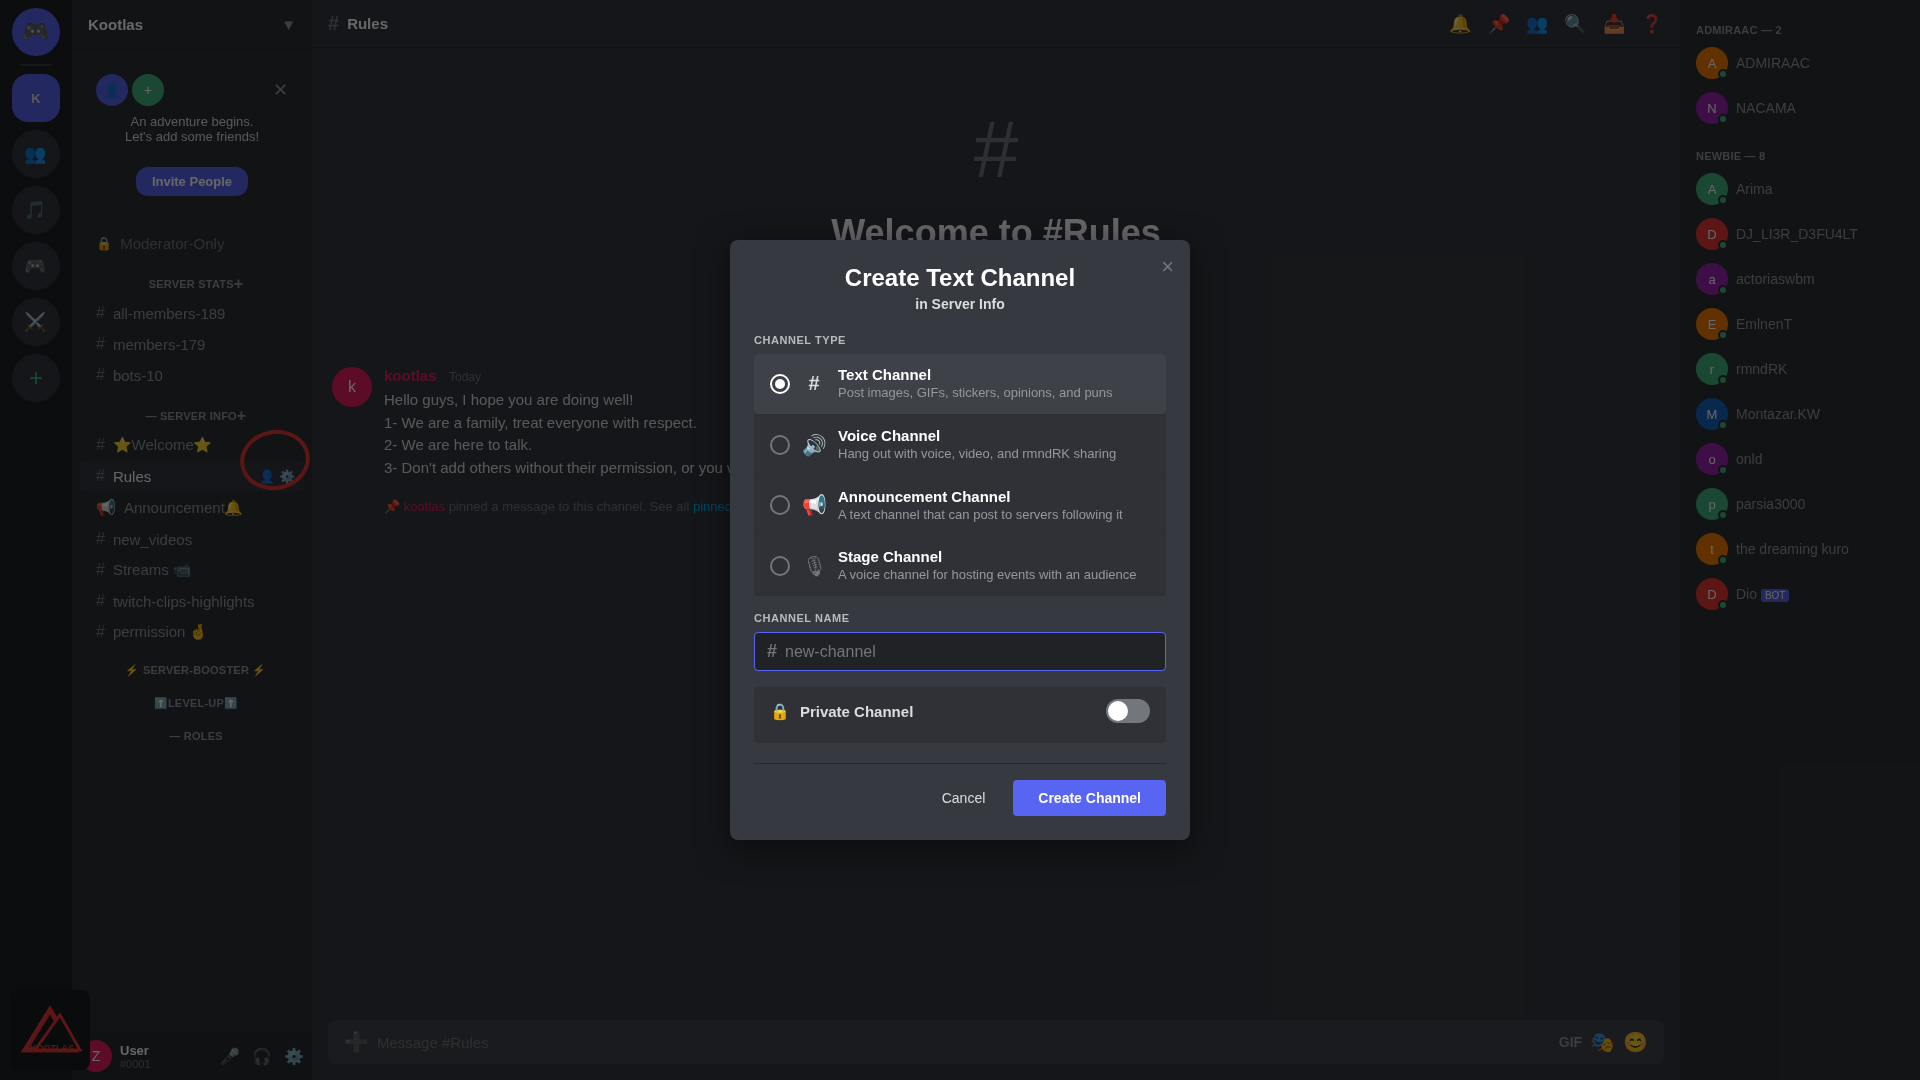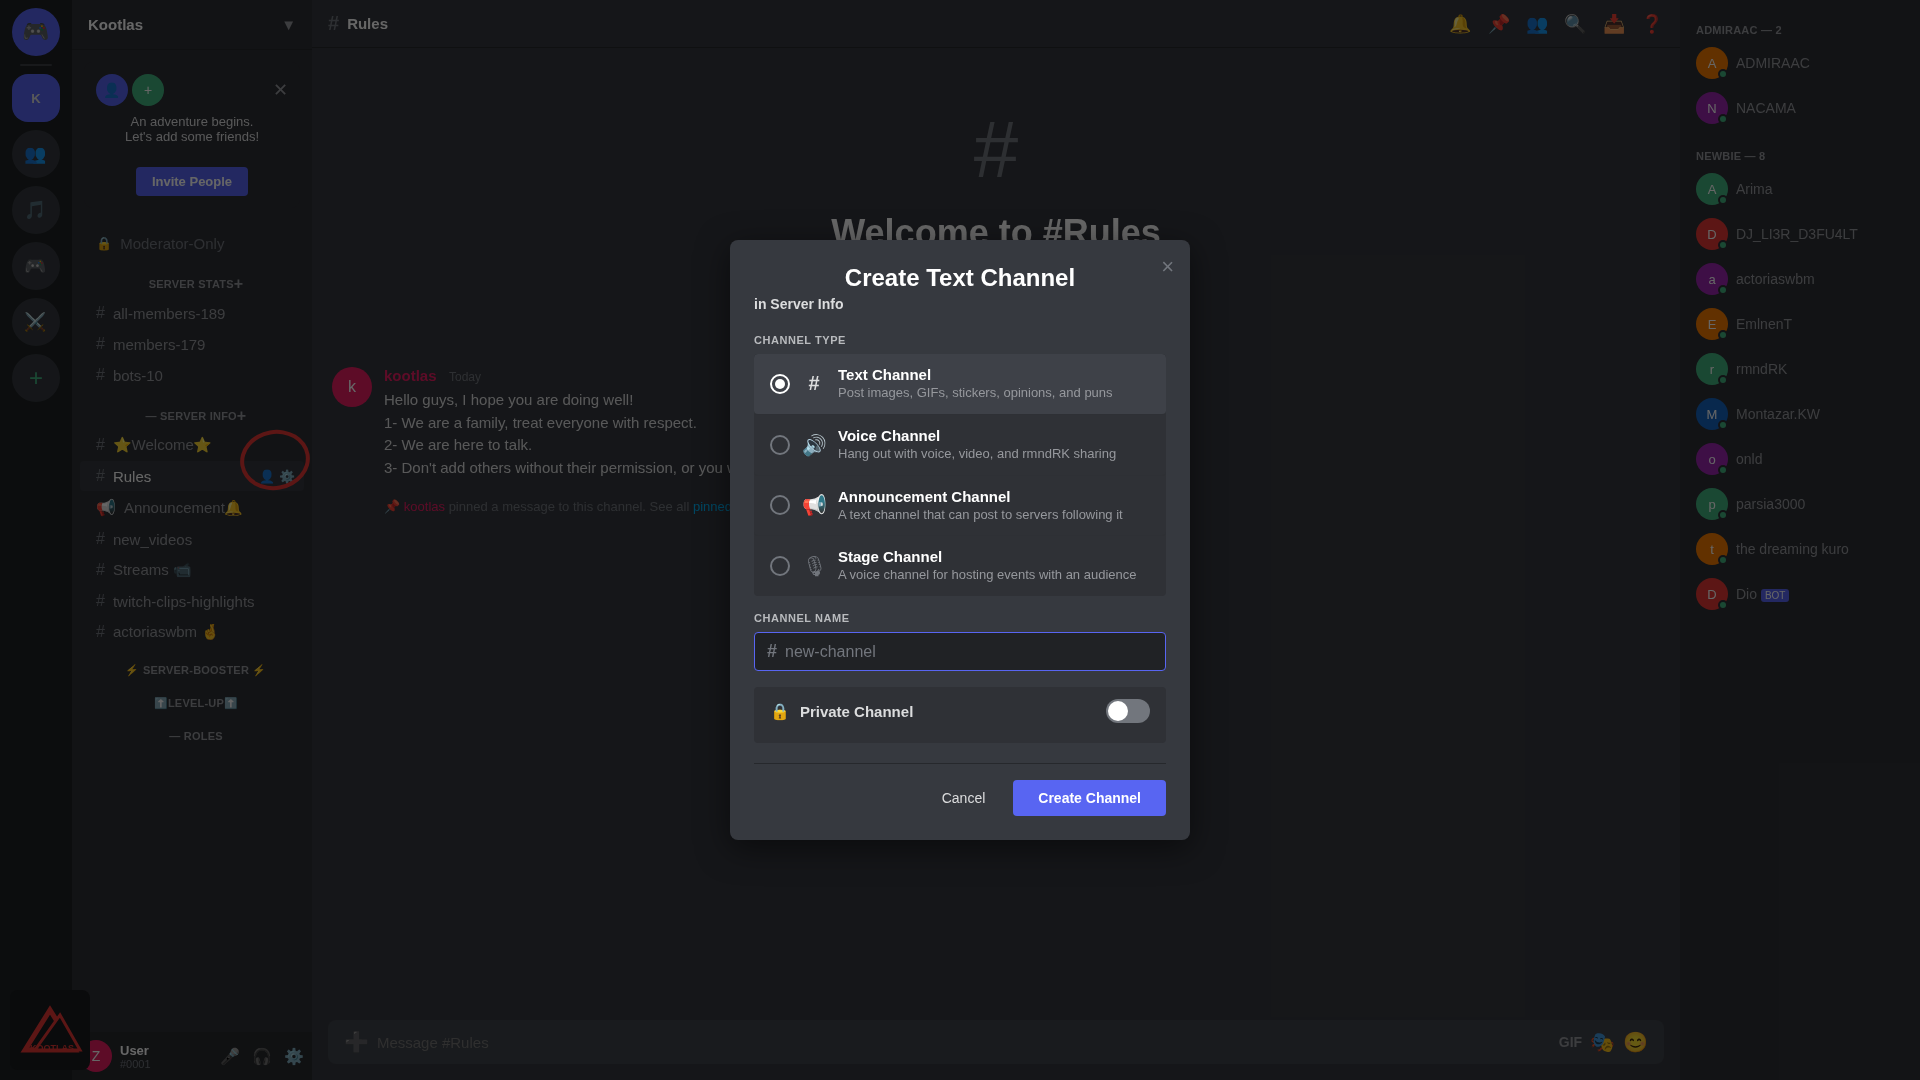--- a/index.html
+++ b/index.html
@@ -237,20 +237,21 @@
     }
 
     .modal-title {
       text-align: center;
       font-size: 24px;
       font-weight: 700;
       color: #fff;
       margin-bottom: 4px;
     }
     .modal-subtitle {
+      text-align: center;
       font-size: 14px;
       color: #96989d;
       margin-bottom: 22px;
     }
     .modal-subtitle span {
       font-weight: 700;
       color: #dcddde;
     }
 
     .section-label {
@@ -505,21 +506,21 @@
 
     <div style="margin:12px;background:#2e3035;border-radius:8px;padding:12px;text-align:center;">
       <div style="display:flex;align-items:center;justify-content:space-between;margin-bottom:8px;">
         <div style="display:flex;gap:4px;">
           <div style="width:32px;height:32px;border-radius:50%;background:#5865f2;display:flex;align-items:center;justify-content:center;font-size:14px;color:#fff;">👤</div>
           <div style="width:32px;height:32px;border-radius:50%;background:#43b581;display:flex;align-items:center;justify-content:center;font-size:14px;color:#fff;">+</div>
         </div>
         <span style="font-size:18px;color:#96989d;cursor:pointer;">✕</span>
       </div>
       <div style="font-size:13px;color:#dcddde;margin-bottom:8px;">An adventure begins.<br>Let's add some friends!</div>
-      <button class="invite-btn" style="background:#5865f2;color:#fff;border:none;border-radius:4px;padding:7px 16px;font-size:13px;font-weight:600;cursor:pointer;margin-top:15px;">Invite People</button>
+      <button class="invite-btn" style="background:#5865f2;color:#fff;border:none;border-radius:12px;padding:7px 16px;font-size:13px;font-weight:600;cursor:pointer;margin-top:15px;">Invite People</button>
     </div>
 
     <div class="sidebar-body">
 
       <div class="channel-item" style="color:#72767d;">
         <span style="font-size:13px;">🔒</span>
         <span>Moderator-Only</span>
       </div>
 
       <div class="channel-category">
@@ -566,21 +567,21 @@
       <div class="channel-item">
         <span class="ch-icon">#</span>
         <span>Streams 📹</span>
       </div>
       <div class="channel-item">
         <span class="ch-icon">#</span>
         <span>twitch-clips-highlights</span>
       </div>
       <div class="channel-item">
         <span class="ch-icon">#</span>
-        <span>actoriaswbm 🤞</span>
+        <span>permission 🤞</span>
       </div>
 
       <div class="channel-category">
         <span>⚡ Server-Booster ⚡</span>
       </div>
 
       <div class="channel-category">
         <span>⬆️Level-Up⬆️</span>
       </div>
 

